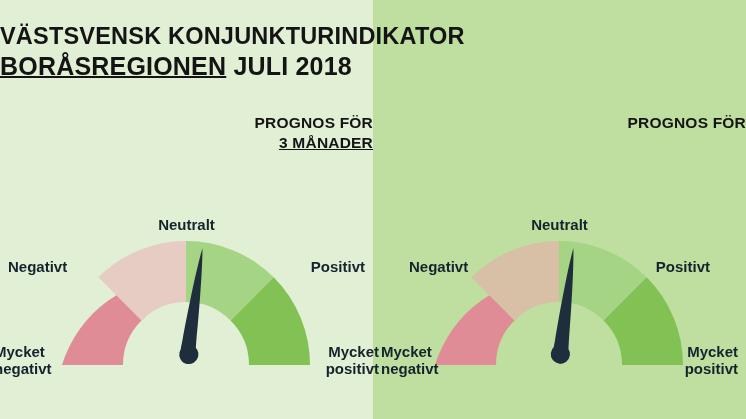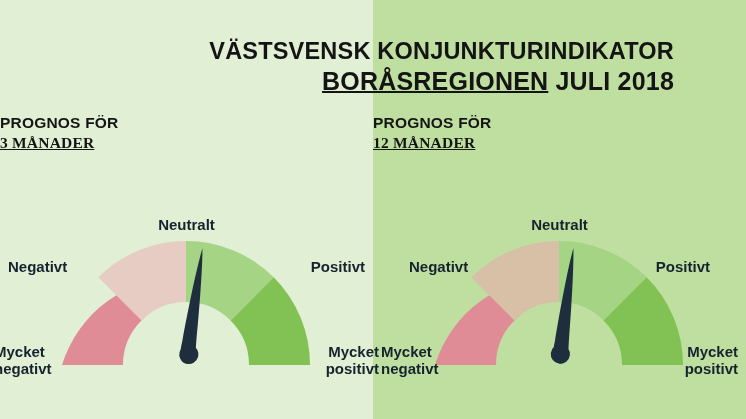--- a/index.html
+++ b/index.html
@@ -26,23 +26,22 @@
     width: 373px;
   }
   .bg-left  { left: 0;     background: #E1EFD5; }
   .bg-right { left: 373px; background: #BFDFA0; }
 
   .title-block {
     position: absolute;
     top: 22px;
     left: 0;
     width: 674px;
-    text-align: right;
+    text-align: left;
     z-index: 6;
-    margin-top: 15px;
   }
   .title-line1 {
     font-size: 23.5px;
     font-weight: bold;
     letter-spacing: 0.2px;
     color: #141414;
     line-height: 1.22;
     white-space: nowrap;
   }
   .title-line2 {
@@ -62,38 +61,37 @@
     height: 419px;
   }
   .panel-left  { left: 0; }
   .panel-right { left: 373px; }
 
   .panel-head {
     position: absolute;
     top: 113px;
     left: 0;
     width: 373px;
-    text-align: left;
+    text-align: right;
   }
   .panel-head-l1 {
     font-size: 15.5px;
     font-weight: bold;
     color: #141414;
     line-height: 1.3;
     letter-spacing: 0.2px;
     white-space: nowrap;
   }
   .panel-head-l2 {
     font-size: 15.5px;
     font-weight: bold;
     color: #141414;
     line-height: 1.3;
     letter-spacing: 0.2px;
     white-space: nowrap;
-    font-family: Liberation Serif, serif;
   }
 
   .gauge-wrap {
     position: absolute;
     left: 0;
     top: 205px;
     width: 373px;
     height: 214px;
   }
   .gauge-svg {
@@ -168,21 +166,20 @@
       <div class="glabel verymax">
         <div>Mycket</div>
         <div>positivt</div>
       </div>
     </div>
   </div>
 
   <div class="panel panel-right">
     <div class="panel-head">
       <div class="panel-head-l1">PROGNOS FÖR</div>
-      <div class="panel-head-l2"><span class="u">12 MÅNADER</span></div>
     </div>
 
     <div class="gauge-wrap">
       <svg class="gauge-svg" width="373" height="214" viewBox="0 0 373 214">
         <path fill="#E08C96" d="M 62 160 L 123 160 A 63 63 0 0 1 141.45 115.45 L 184.31 72.31 A 124 124 0 0 0 62 160 Z"></path>
         <path fill="#D7C0A6" d="M 141.45 115.45 A 63 63 0 0 1 186 97 L 186 36 A 124 124 0 0 0 98.31 72.31 Z"></path>
         <path fill="#A5D484" d="M 186 97 A 63 63 0 0 1 230.55 115.45 L 273.69 72.31 A 124 124 0 0 0 186 36 Z"></path>
         <path fill="#82C254" d="M 230.55 115.45 A 63 63 0 0 1 249 160 L 310 160 A 124 124 0 0 0 273.69 72.31 Z"></path>
         <g transform="rotate(7 186 160)">
           <path fill="#1E2E3C" d="M 186 42

